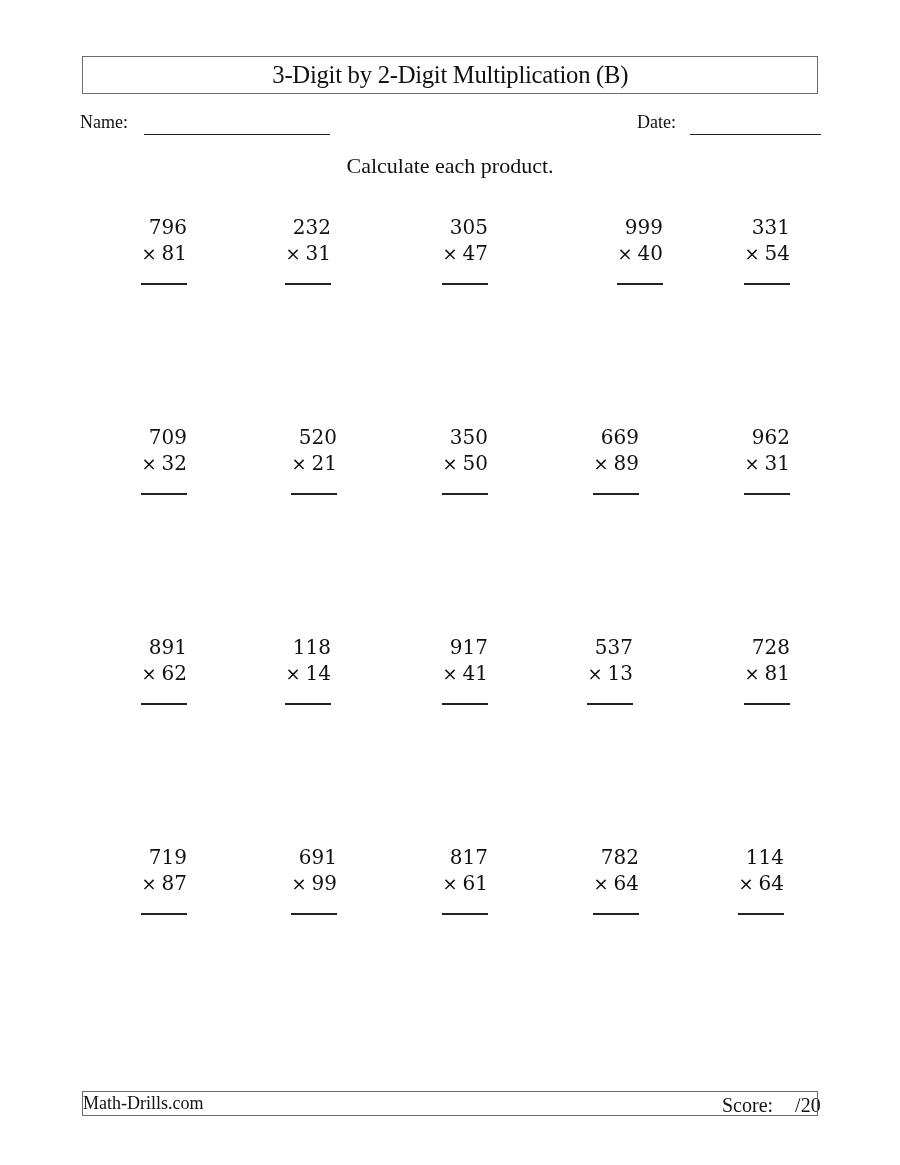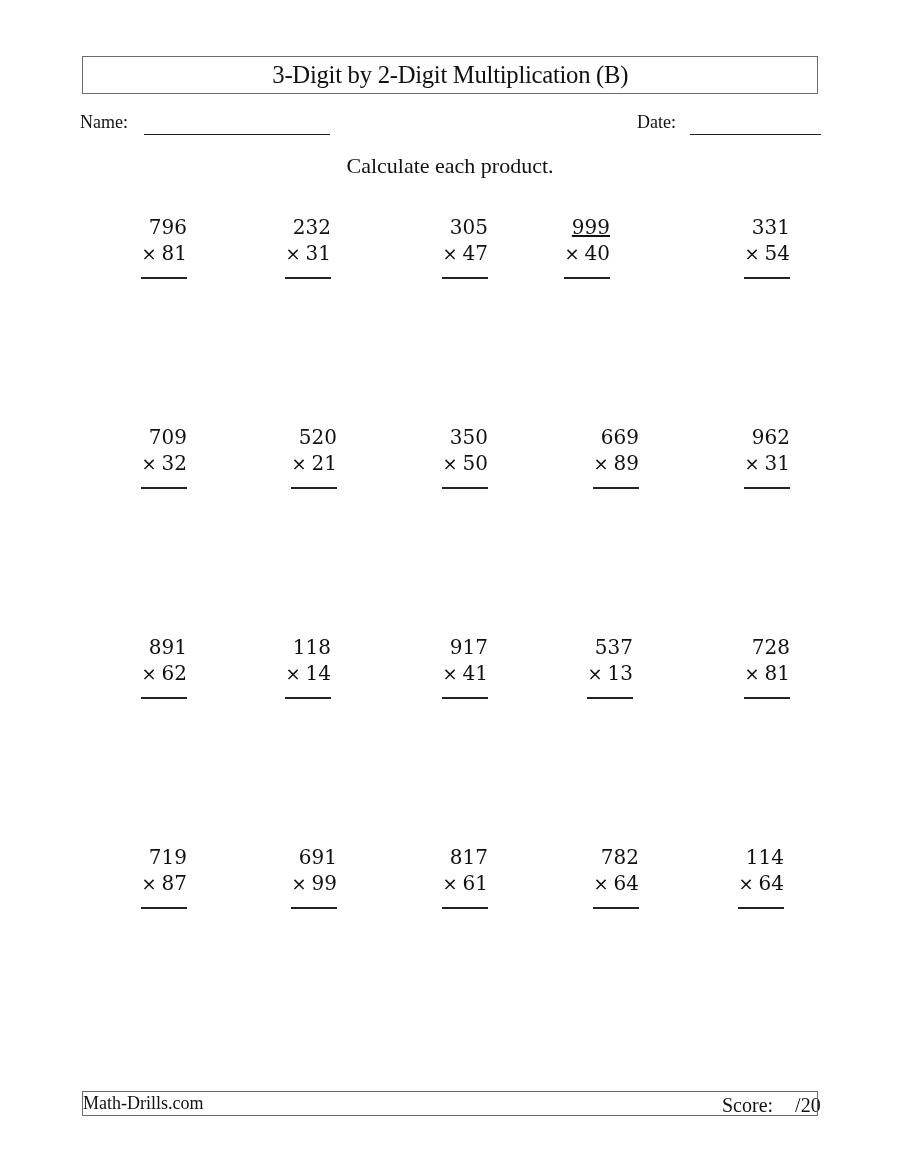--- a/index.html
+++ b/index.html
@@ -71,21 +71,21 @@
       width: 60px;
       text-align: right;
       font-family: "DejaVu Serif", serif;
       font-size: 20px;
       line-height: 26px;
     }
     .problem .top { display: block; }
     .problem .bottom {
       display: inline-block;
       border-bottom: 2px solid #222;
-      padding-bottom: 10px;
+      padding-bottom: 16px;
       white-space: nowrap;
       margin-left: 13px;
     }
     .problem .times {
       font-family: "DejaVu Sans", sans-serif;
       font-size: 18px;
       margin-right: 5px;
     }
     .score {
       position: absolute;
@@ -132,21 +132,21 @@
     <span class="bottom"><span class="times">×</span><span>81</span></span>
   </div>
   <div class="problem" style="left:271px;top:214px;">
     <span class="top">232</span>
     <span class="bottom"><span class="times">×</span><span>31</span></span>
   </div>
   <div class="problem" style="left:428px;top:214px;">
     <span class="top">305</span>
     <span class="bottom"><span class="times">×</span><span>47</span></span>
   </div>
-  <div class="problem" style="left:550px;top:214px;text-decoration:underline;">
+  <div class="problem" style="left:603px;top:214px;">
     <span class="top">999</span>
     <span class="bottom"><span class="times">×</span><span>40</span></span>
   </div>
   <div class="problem" style="left:730px;top:214px;">
     <span class="top">331</span>
     <span class="bottom"><span class="times">×</span><span>54</span></span>
   </div>
 
   <div class="problem" style="left:127px;top:424px;">
     <span class="top">709</span>

